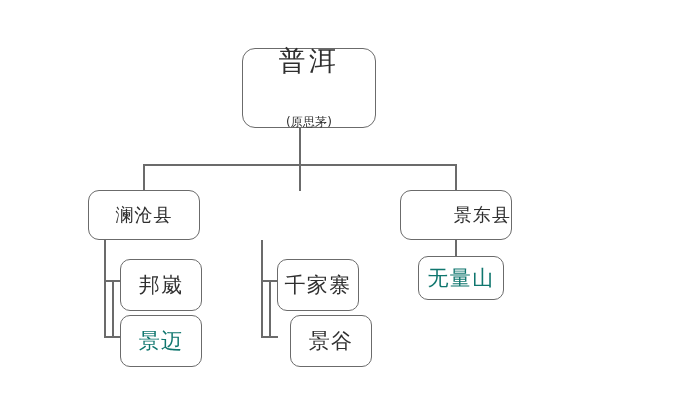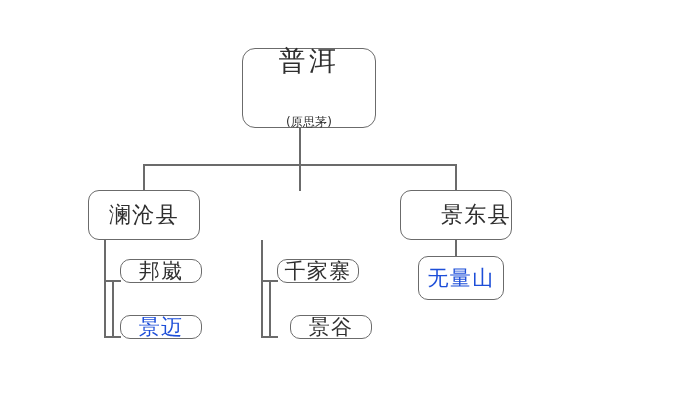--- a/index.html
+++ b/index.html
@@ -36,21 +36,21 @@
     white-space: nowrap;
     letter-spacing: 0.06em;
   }
   .node .sublabel {
     color: #2f2f2f;
     line-height: 1.1;
     white-space: nowrap;
     letter-spacing: 0.01em;
   }
   .node.accent .label {
-    color: #1d4ed8;
+    color: #0f766e;
   }
 
   
   .node.root {
     left: 242px;
     top: 48px;
     width: 134px;
     height: 80px;
     border-radius: 13px;
     border-width: 1.8px;
@@ -58,29 +58,29 @@
   }
   .node.root .label { font-size: 27px; letter-spacing: 0.13em; }
   .node.root .sublabel { font-size: 12px; margin-top: 6px; }
 
   
   .node.county {
     top: 190px;
     width: 112px;
     height: 50px;
   }
-  .node.county .label { font-size: 22px; }
+  .node.county .label { font-size: 18px; }
   .node.county.c0 { left: 88px; }
   .node.county.c1 { left: 245px; }
   .node.county.c2 { left: 400px; align-items: flex-end; }
 
   
   .node.leaf {
     width: 82px;
-    height: 24px;
+    height: 52px;
     border-radius: 10px;
   }
   .node.leaf .label { font-size: 21px; }
   .node.leaf.l0 { left: 120px; top: 259px; }
   .node.leaf.l1 { left: 120px; top: 315px; }
   .node.leaf.l2 { left: 277px; top: 259px; }
   .node.leaf.l3 { left: 290px; top: 315px; }
   .node.leaf.l4 { left: 418px; top: 256px; width: 86px; height: 44px; }
 
   

